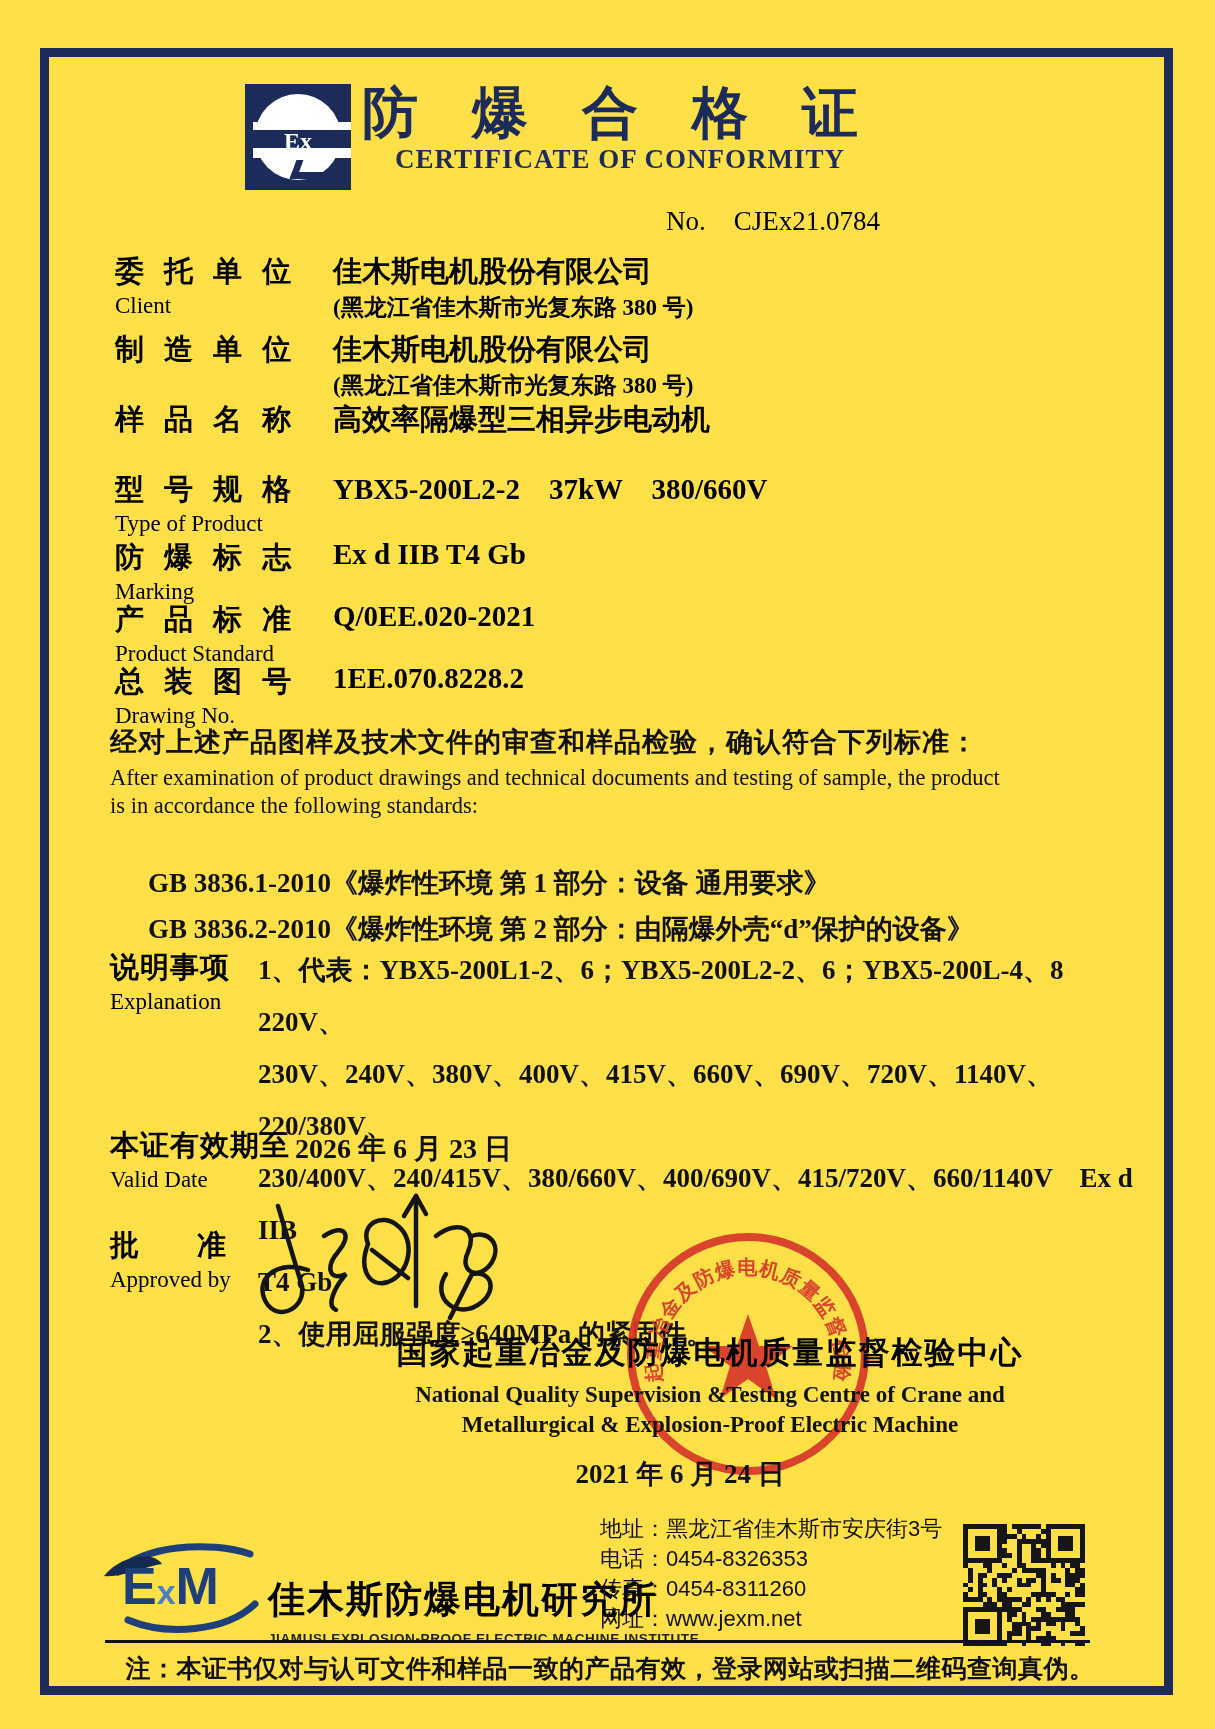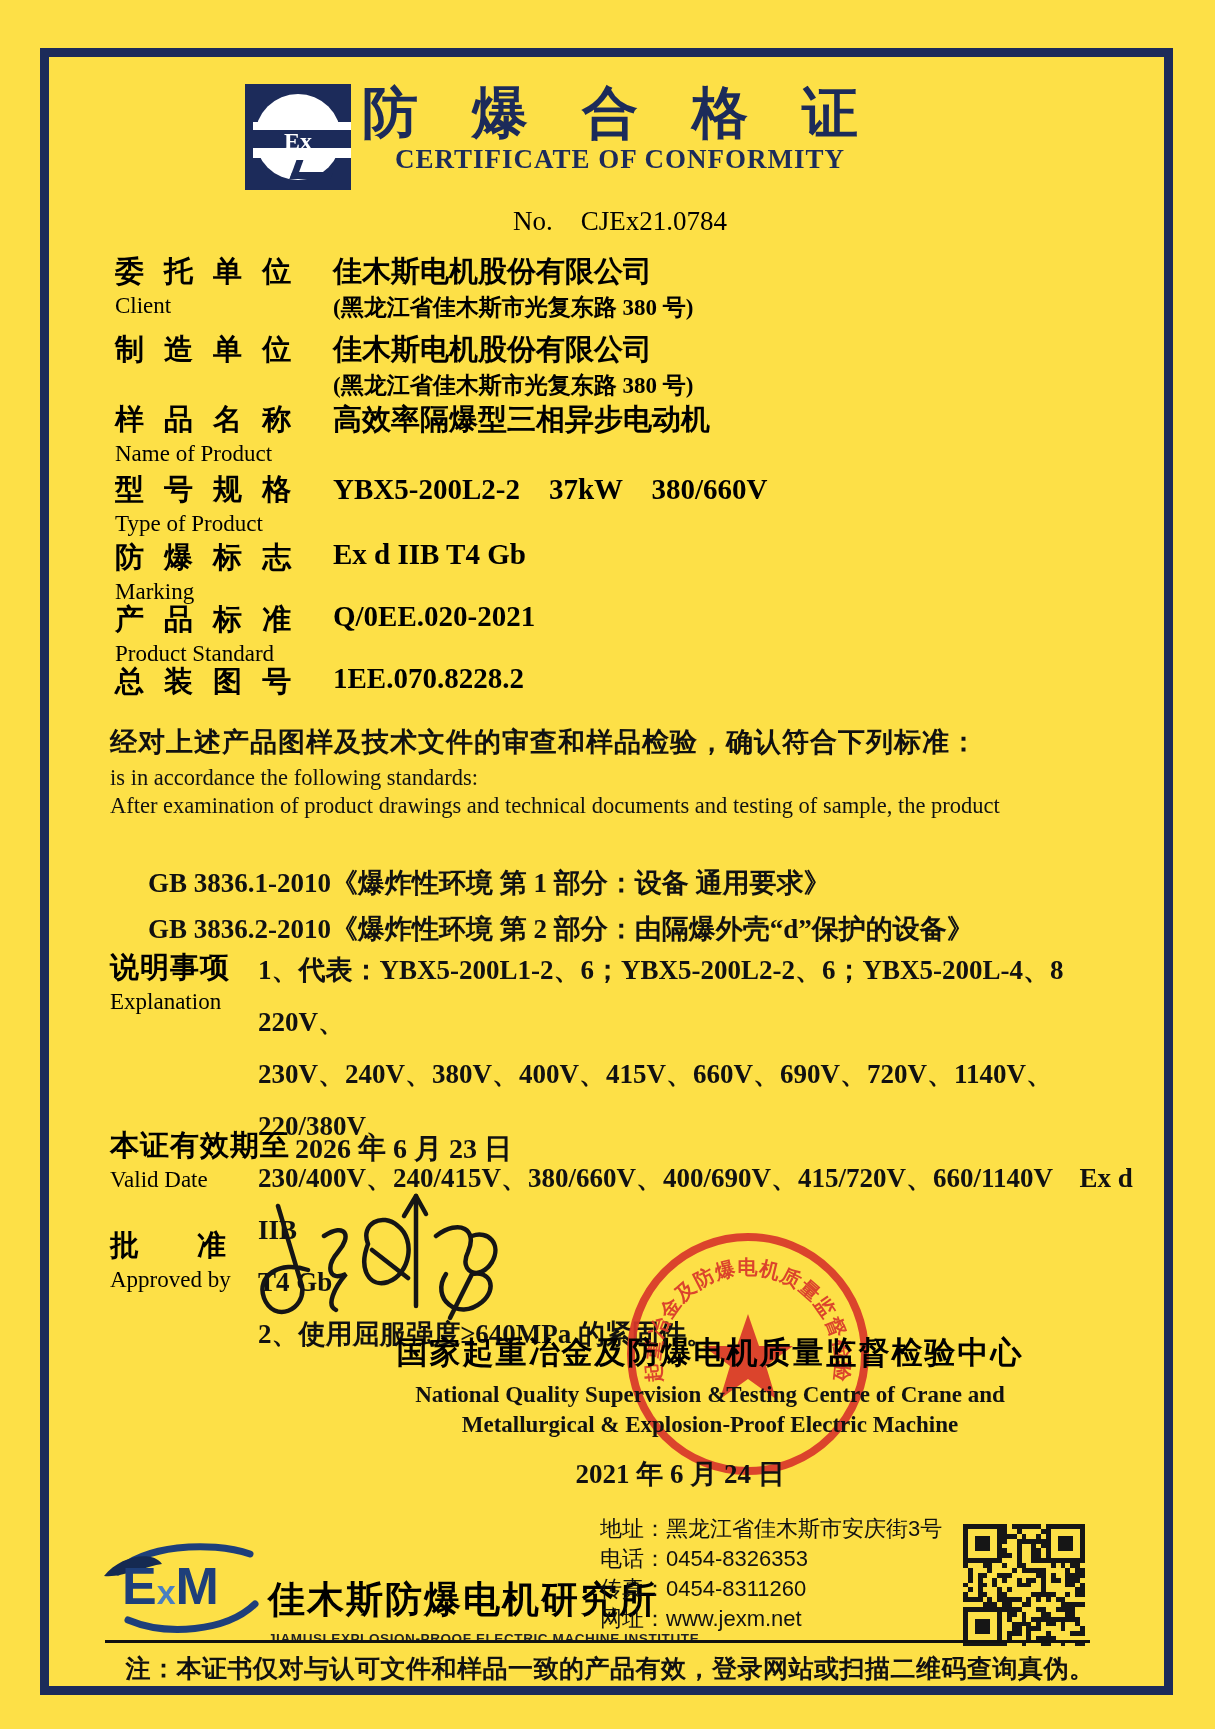--- a/index.html
+++ b/index.html
@@ -16,21 +16,21 @@
   .logo .ex{position:absolute;left:0;top:44px;width:100%;text-align:center;color:#fff;
             font-weight:bold;font-size:24px;font-family:"Liberation Serif",serif;}
   .logo .hook{position:absolute;left:48px;top:76px;width:34px;height:12px;
               border-left:7px solid #1c2b5a;border-bottom:7px solid #1c2b5a;transform:skewX(-20deg);}
   .title-cn{position:absolute;left:360px;top:76px;width:520px;text-align:center;
             color:#1c2b5a;font-size:56px;font-weight:bold;letter-spacing:20px;
             font-family:"Liberation Serif",serif;}
   .title-en{position:absolute;left:360px;top:144px;width:520px;text-align:center;
             color:#1c2b5a;font-size:27px;font-weight:bold;letter-spacing:1px;
             font-family:"Liberation Serif",serif;}
-  .no-line{position:absolute;left:360px;top:206px;width:520px;text-align:center;
+  .no-line{position:absolute;left:360px;top:206px;width:520px;text-align:right;
            font-size:27px;font-family:"Liberation Serif",serif;color:#000;}
   .no-line .num{margin-left:28px;}
   
   .row{position:absolute;left:115px;width:1000px;}
   .lab-cn{font-size:29px;font-weight:bold;letter-spacing:6px;color:#000;}
   .lab-en{font-size:23px;font-family:"Liberation Serif",serif;margin-top:1px;color:#000;}
   .val{position:absolute;left:218px;top:0;font-size:29px;font-weight:bold;color:#000;
        font-family:"Liberation Serif",serif;white-space:nowrap;}
   .val-note{position:absolute;left:218px;top:40px;font-size:23px;font-weight:bold;
             font-family:"Liberation Serif",serif;white-space:nowrap;color:#000;}
@@ -102,48 +102,48 @@
     <div class="val">佳木斯电机股份有限公司</div>
     <div class="val-note">(黑龙江省佳木斯市光复东路 380 号)</div>
   </div>
   <div class="row" style="top:330px">
     <div class="lab-cn">制 造 单 位</div>
     <div class="val">佳木斯电机股份有限公司</div>
     <div class="val-note">(黑龙江省佳木斯市光复东路 380 号)</div>
   </div>
   <div class="row" style="top:400px">
     <div class="lab-cn">样 品 名 称</div>
-    <div class="lab-en">Name of Product</div>
     <div class="val">高效率隔爆型三相异步电动机</div>
   </div>
   <div class="row" style="top:470px">
     <div class="lab-cn">型 号 规 格</div>
     <div class="lab-en">Type of Product</div>
     <div class="val">YBX5-200L2-2　37kW　380/660V</div>
   </div>
   <div class="row" style="top:538px">
     <div class="lab-cn">防 爆 标 志</div>
     <div class="lab-en">Marking</div>
     <div class="val">Ex d IIB T4 Gb</div>
   </div>
   <div class="row" style="top:600px">
     <div class="lab-cn">产 品 标 准</div>
     <div class="lab-en">Product Standard</div>
     <div class="val">Q/0EE.020-2021</div>
   </div>
   <div class="row" style="top:662px">
     <div class="lab-cn">总 装 图 号</div>
+    <div class="lab-en">Drawing No.</div>
     <div class="val">1EE.070.8228.2</div>
   </div>
 
   <div class="statement">
     <div class="cn">经对上述产品图样及技术文件的审查和样品检验，确认符合下列标准：</div>
     <div class="en">
+      <div>After examination of product drawings and technical documents and testing of sample, the product</div>
       <div>is in accordance the following standards:</div>
-      <div>After examination of product drawings and technical documents and testing of sample, the product</div>
     </div>
   </div>
   <div class="standards">
     <div>GB 3836.1-2010《爆炸性环境 第 1 部分：设备 通用要求》</div>
     <div>GB 3836.2-2010《爆炸性环境 第 2 部分：由隔爆外壳“d”保护的设备》</div>
   </div>
 
   <div class="expl-label row">
     <div class="lab-cn" style="letter-spacing:1px">说明事项</div>
     <div class="lab-en">Explanation</div>

